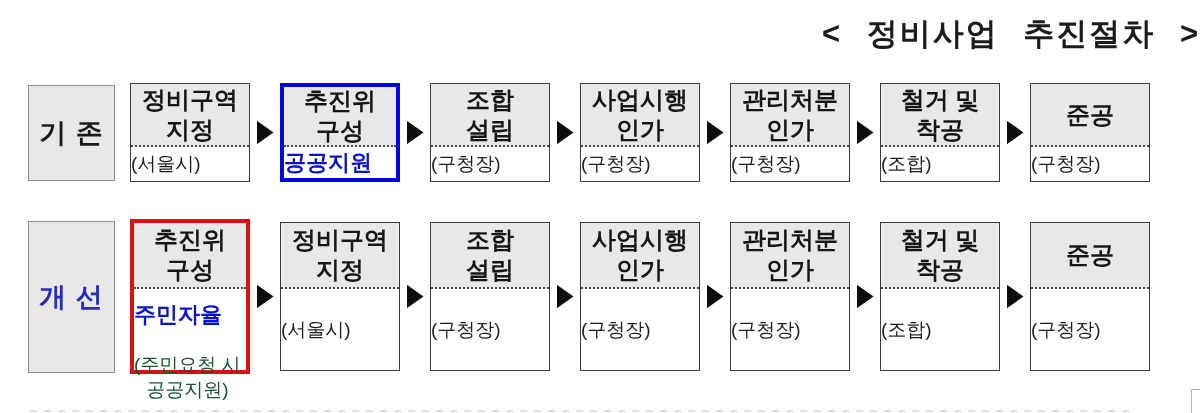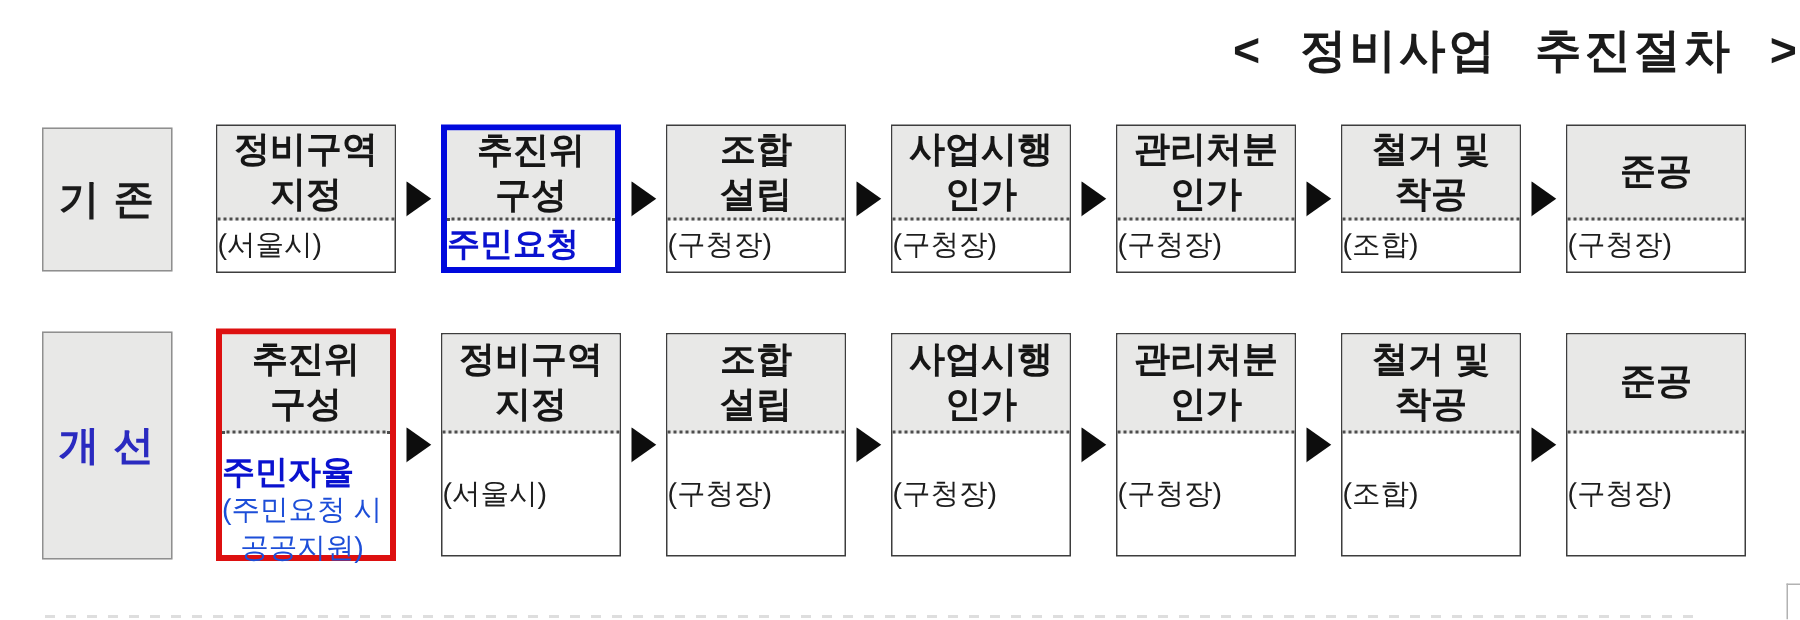--- a/index.html
+++ b/index.html
@@ -29,21 +29,21 @@
   .row1 { top:83px;  height:99px;  }
   .row2 { top:219px; height:155px; }
 
   .row-label {
     width:87px;
     background:#e8e8e7;
     border:1px solid #8f8f8f;
     display:flex; align-items:center; justify-content:center;
     font-size:27px; font-weight:bold; color:#1b1b1b;
     letter-spacing:1px;
-    margin-right:29px;
+    margin-right:15px;
     flex:0 0 auto;
   }
   .row1 .row-label { height:96px; }
   .row2 .row-label { height:152px;justify-content:center; }
   .row2 .row-label .row-label-text { color:#2a2ac0; }
 
   .step-box {
     width:120px;
     background:#ffffff;
     border:1.5px solid #3d3d3d;
@@ -83,22 +83,22 @@
   .box-subtitle {
     font-size:19px; color:#1e1e1e;
     line-height:24px;
   }
   .hl-blue .box-subtitle,
   .hl-red  .box-subtitle {
     color:#0a12cf; font-weight:bold; font-size:22px; line-height:26px;
   }
 
   .box-note {
-    font-size:19px; color:#1d4ed8;
-    line-height:25px; white-space:pre-line;
+    font-size:19px; color:#14532d;
+    line-height:25px; white-space:pre-line;margin-top:24px;
   }
 
   .arrow-cell {
     width:30px; flex:0 0 auto;
     display:flex; align-items:center; justify-content:center;
   }
   .arrow-right {
     width:17px; height:24px;
     background:#0d0d0d;
     clip-path:polygon(0 0, 100% 50%, 0 100%);
@@ -139,21 +139,21 @@
         </div>
         <div class="arrow-cell">
           <div class="arrow-right"></div>
         </div>
         <div class="step-box hl-blue">
           <div class="box-top">
             <div class="box-title">추진위
 구성</div>
           </div>
           <div class="box-bottom">
-            <div class="box-subtitle">주민요청</div>
+            <div class="box-subtitle">공공지원</div>
           </div>
         </div>
         <div class="arrow-cell">
           <div class="arrow-right"></div>
         </div>
         <div class="step-box">
           <div class="box-top">
             <div class="box-title">조합
 설립</div>
           </div>

